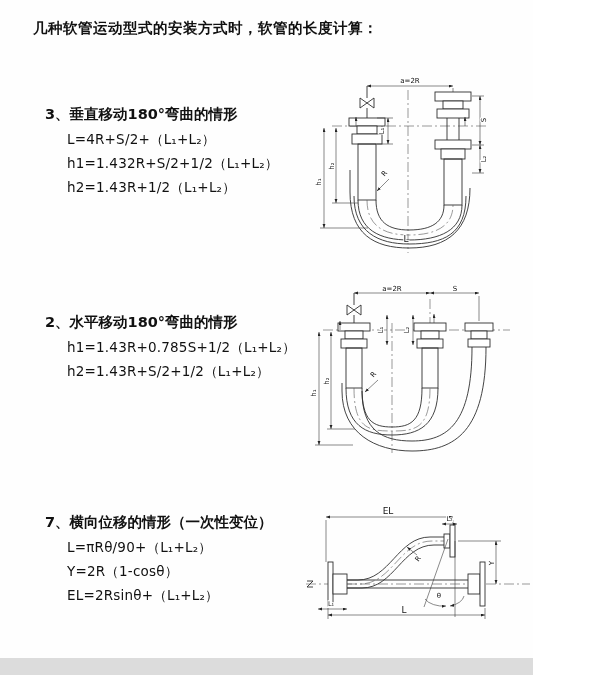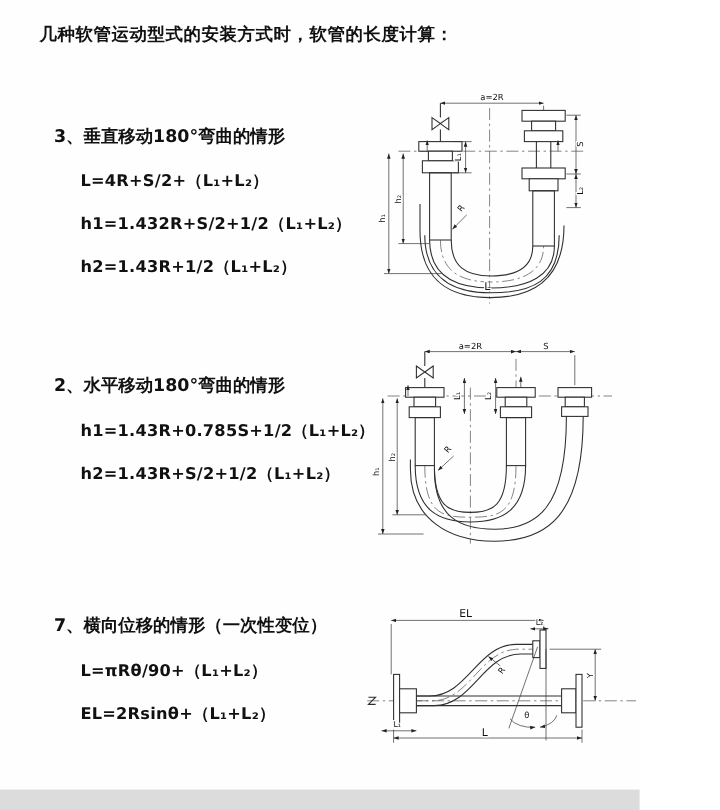--- a/index.html
+++ b/index.html
@@ -11,22 +11,22 @@
   }
   .page { position:relative; width:533px; height:675px; background:#fefefe; overflow:hidden; }
   .page-title {
     position:absolute; left:33px; top:19px;
     font-size:14.5px; font-weight:bold; letter-spacing:0.5px;
     white-space:nowrap;
   }
   .text-block { position:absolute; width:290px; }
   .section-heading { font-size:14.5px; font-weight:bold; line-height:20px; white-space:nowrap; }
   .formula {
-    font-size:13.5px; font-weight:700; line-height:18px;
-    margin:18px 0 0 22px; white-space:nowrap; letter-spacing:0.2px;
+    font-size:13.5px; font-weight:400; line-height:18px;
+    margin:6px 0 0 22px; white-space:nowrap; letter-spacing:0.2px;
   }
   .dia { position:absolute; }
   .dia .part   { stroke:#2f2f2f; stroke-width:0.9; fill:none; }
   .dia .thin   { stroke:#3a3a3a; stroke-width:0.6; fill:none; }
   .dia .cl     { stroke:#555;    stroke-width:0.6; fill:none; stroke-dasharray:10 3 2 3; }
   .dia rect.fit{ fill:#fff; }
   .dia text {
     font-family:"DejaVu Sans","Liberation Sans",sans-serif;
     font-size:7px; fill:#111;
     stroke:#fff; stroke-width:2px; paint-order:stroke;
@@ -243,20 +243,21 @@
       <text x="104" y="47" text-anchor="middle" transform="rotate(-90 104 47)">L₂</text>
       <text x="11" y="110" text-anchor="middle" transform="rotate(-90 11 110)">h₁</text>
       <text x="24" y="98" text-anchor="middle" transform="rotate(-90 24 98)">h₂</text>
       <text x="70" y="93" text-anchor="middle" transform="rotate(-50 70 93)">R</text>
     </g>
   </svg>
 
   <section class="text-block" style="left:45px; top:512px;">
     <h2 class="section-heading">7、横向位移的情形（一次性变位）</h2>
     <p class="formula">L=πRθ/90+（L₁+L₂）</p>
+    <p class="formula">Y=2R（1-cosθ）</p>
     <p class="formula">EL=2Rsinθ+（L₁+L₂）</p>
   </section>
 
   <svg class="dia" style="left:298px; top:503px;" width="302" height="145" viewBox="0 0 302 145">
     <defs>
       <marker id="arrC" markerWidth="8" markerHeight="6" refX="7" refY="2.5" orient="auto-start-reverse">
         <path d="M0,0 L7,2.5 L0,5 z" fill="#222" stroke="none"></path>
       </marker>
     </defs>
 

